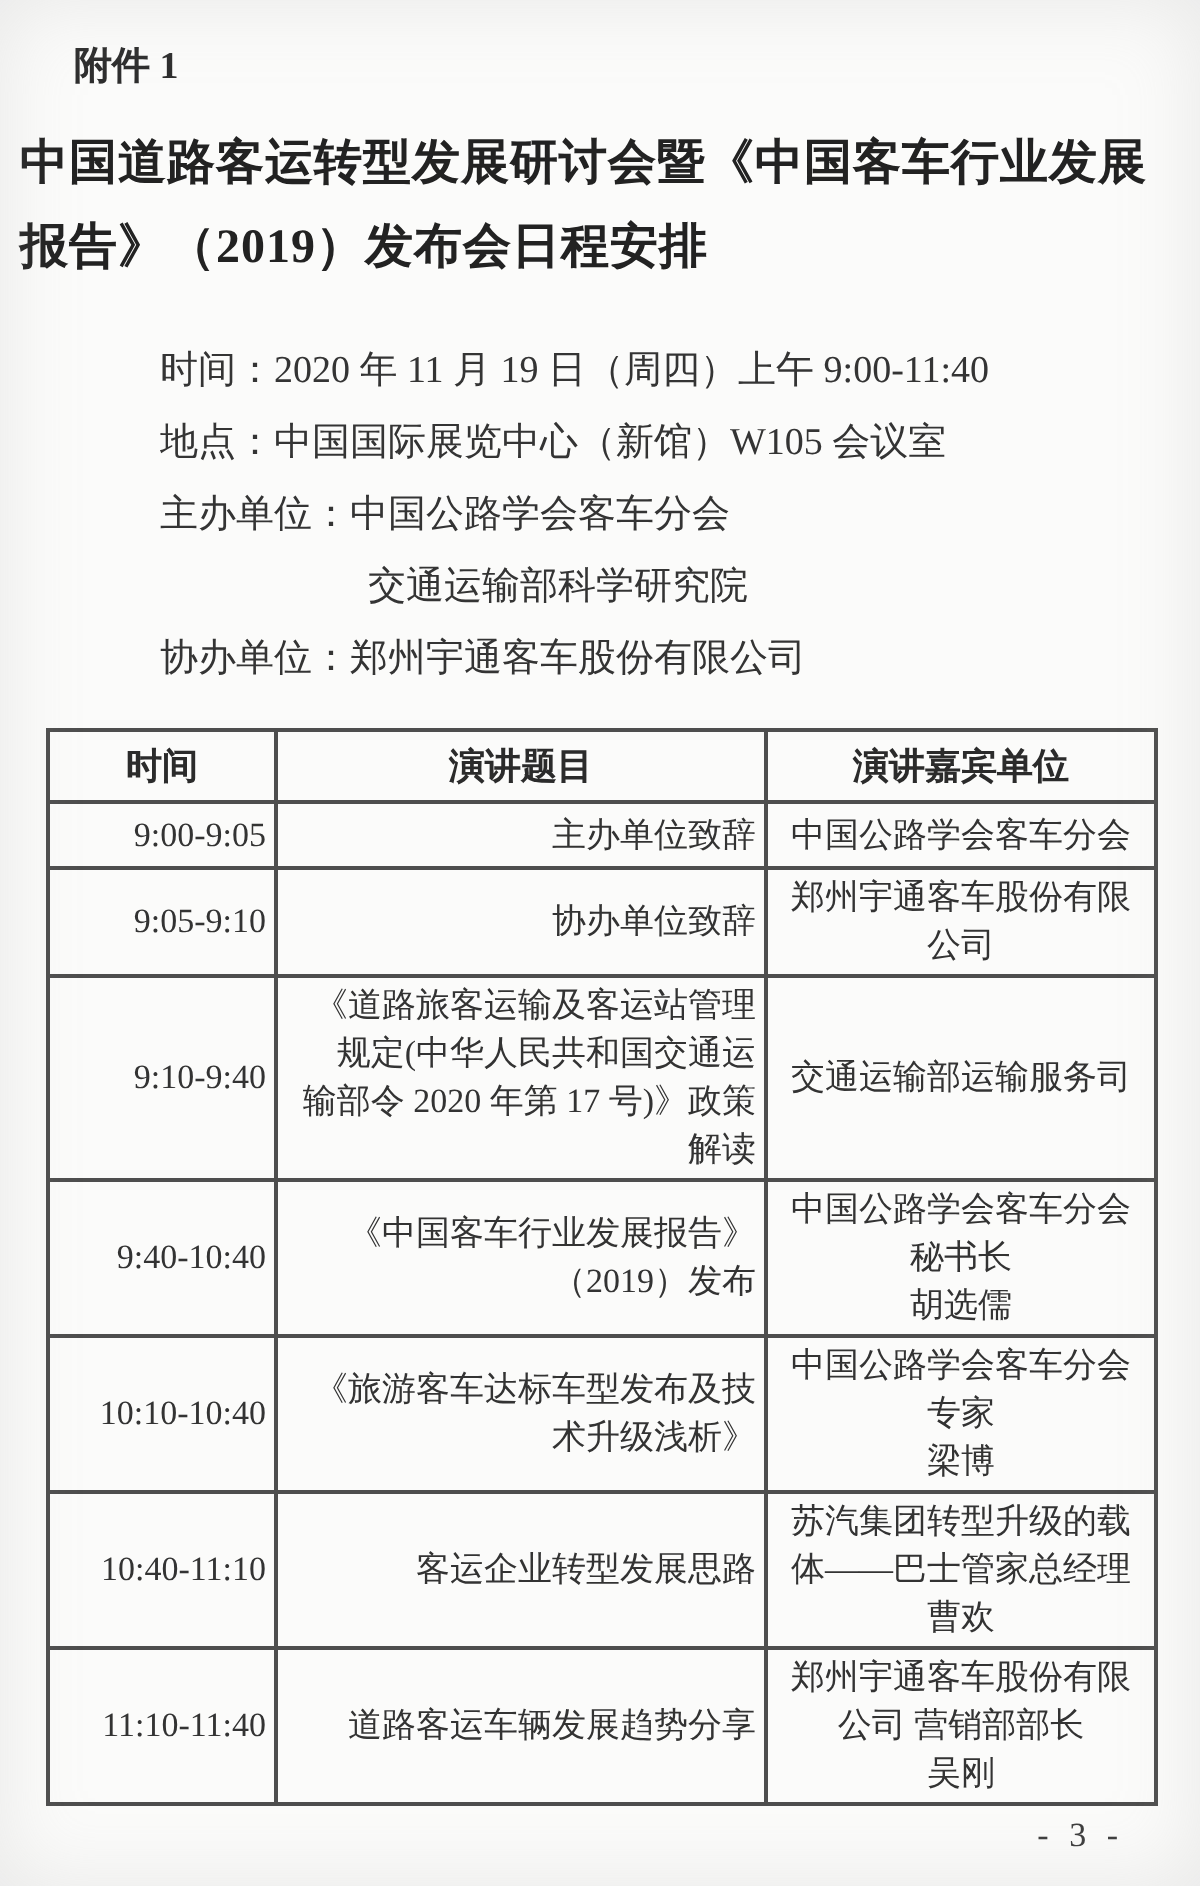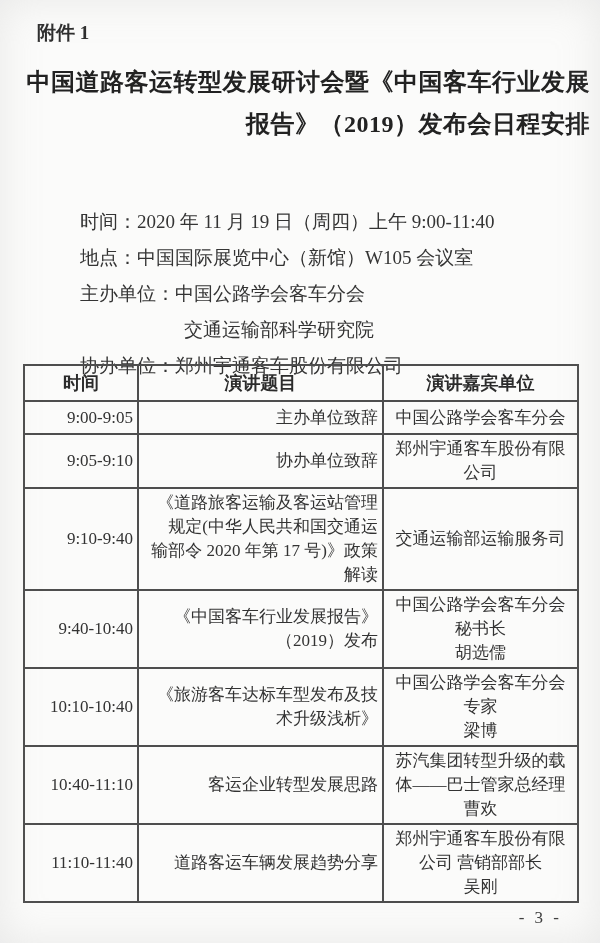--- a/index.html
+++ b/index.html
@@ -33,37 +33,36 @@
     font-size: 19px;
     font-weight: bold;
     color: #2e2e2e;
   }
 
   .doc-title {
     position: absolute;
     top: 61px;
     left: 10px;
     right: 10px;
-    text-align: right;
+    text-align: left;
     font-size: 24px;
     font-weight: bold;
     color: #222;
     line-height: 42px;
     letter-spacing: 0.5px;
   }
 
   .info-block {
     position: absolute;
     top: 168px;
     left: 80px;
     right: 20px;
     font-size: 19px;
     line-height: 36px;
     color: #343434;
-    margin-top: 36px;
   }
   .info-line { white-space: pre-line; }
   .info-line.indented { margin-left: 104px; }
 
   table.schedule {
     position: absolute;
     top: 364px;
     left: 23px;
     width: 554px;
     border-collapse: collapse;

